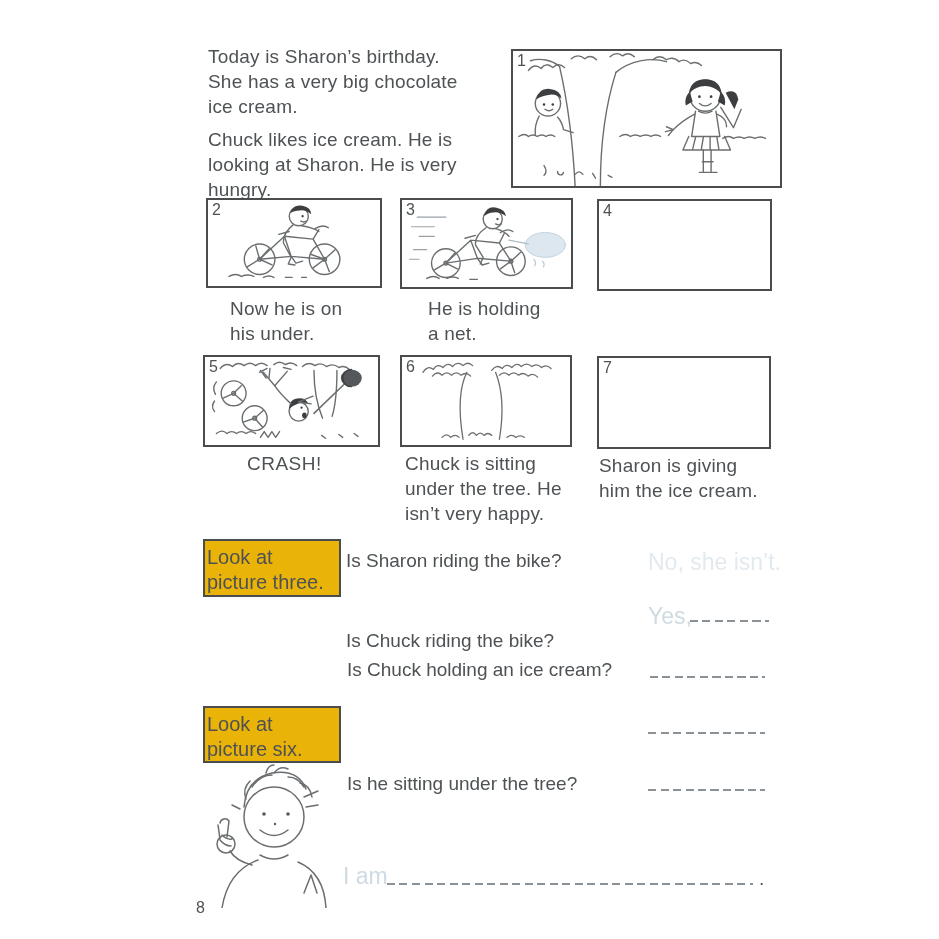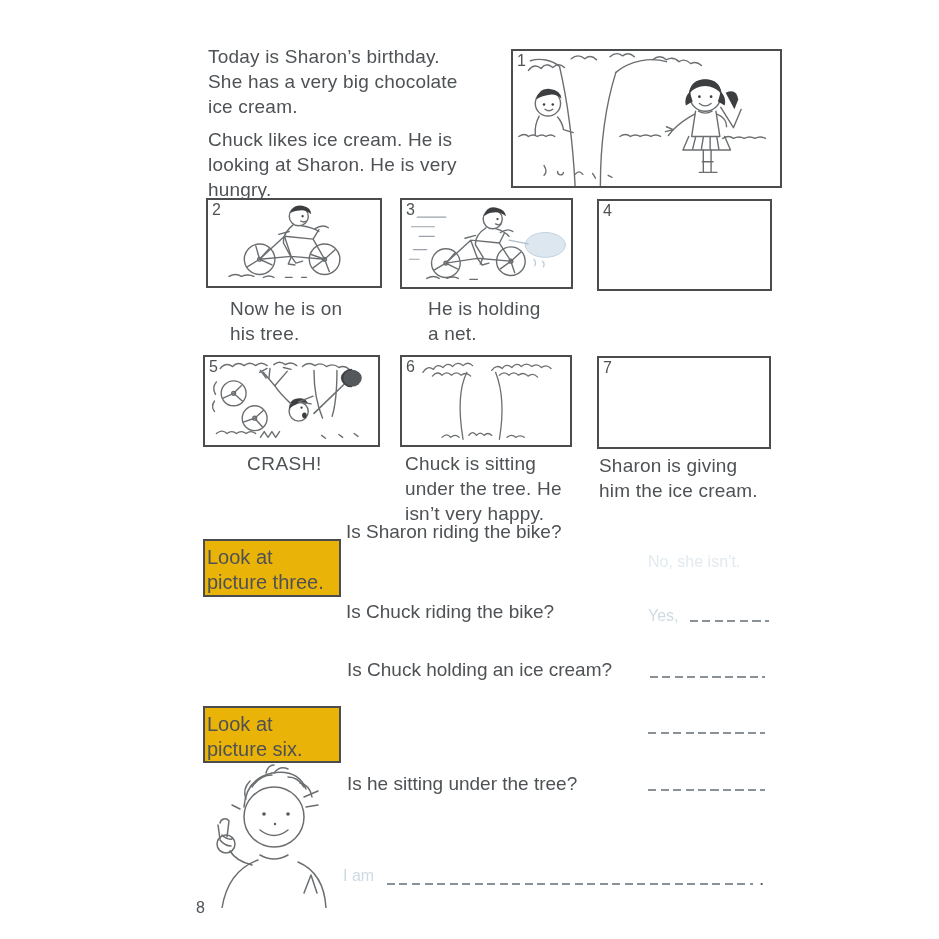--- a/index.html
+++ b/index.html
@@ -7,21 +7,21 @@
   body{font-family:"Liberation Sans",sans-serif}
   .canvas{position:relative;width:939px;height:939px;margin:0 auto;background:var(--paper,#fff);color:var(--ink,#4e5254);overflow:hidden}
   .txt{position:absolute;font-size:19px;line-height:25px;letter-spacing:.2px}
   .ml{white-space:pre-line}
   .story p{margin-bottom:8px}
   .panel{position:absolute;border:2px solid var(--panel-border,#4a4c4e);background:#fff}
   .pnum{position:absolute;top:0;left:4px;font-size:16px;line-height:19px;color:var(--ink,#4e5254);z-index:2}
   .panel svg{position:absolute;left:0;top:0;width:100%;height:100%;color:var(--draw-ink,#6b6e70)}
   .exbox{position:absolute;border:2px solid var(--panel-border,#4a4c4e);padding:4px 0 0 2px;font-size:20px;line-height:25px;background:#eab308}
   .q{position:absolute;font-size:19px;line-height:24px;white-space:nowrap}
-  .hint{position:absolute;font-size:16px;line-height:24px;white-space:nowrap;color:var(--faint-ink,#cfdae1)}
+  .hint{position:absolute;font-size:23px;line-height:24px;white-space:nowrap;color:var(--faint-ink,#cfdae1)}
   .hint.lighter{color:var(--fainter-ink,#e3eaef)}
   .dash{position:absolute;height:2px;background:repeating-linear-gradient(90deg,var(--line-ink,#8a9197) 0 8px,transparent 8px 12.5px)}
   .period{position:absolute;font-size:19px;color:var(--ink,#4e5254)}
   .pageno{position:absolute;font-size:16px;color:var(--ink,#4e5254)}
   .figure{position:absolute}
   .figure svg{width:100%;height:100%;color:var(--draw-ink,#6b6e70)}
   .crash{letter-spacing:.5px}
   svg *{vector-effect:non-scaling-stroke}
 </style>
 </head>
@@ -136,21 +136,21 @@
         <path d="M24,82 q7,-4 13,0 m8,0 q7,-3 12,0 m12,1 h8"></path>
       </g>
     </svg>
   </div>
 
   <div class="panel" style="left:597px;top:199px;width:175px;height:92px">
     <span class="pnum">4</span>
   </div>
 
   <div class="txt ml" style="left:230px;top:296px">Now he is on
-his tree.</div>
+his under.</div>
   <div class="txt ml" style="left:428px;top:296px">He is holding
 a net.</div>
 
   <div class="panel" style="left:203px;top:355px;width:177px;height:92px">
     <span class="pnum">5</span>
     <svg viewBox="0 0 177 92">
       <g fill="none" stroke="currentColor" stroke-width="1.4" stroke-linecap="round" stroke-linejoin="round">
         <path d="M14,12 q6,-7 13,-2 q5,-6 12,-1 q6,-5 12,0 q6,-5 12,0"></path>
         <path d="M70,8 q6,-5 12,0 q6,-4 12,1"></path>
         <path d="M100,10 q6,-6 13,-1 q6,-4 12,1 q7,-4 13,1 q6,-3 11,2"></path>
@@ -206,24 +206,24 @@
   <div class="txt ml crash" style="left:247px;top:451px">CRASH!</div>
   <div class="txt ml" style="left:599px;top:453px">Sharon is giving
 him the ice cream.</div>
   <div class="txt ml" style="left:405px;top:451px">Chuck is sitting
 under the tree. He
 isn’t very happy.</div>
 
   <div class="exbox ml" style="left:203px;top:539px;width:138px;height:58px">Look at
 picture three.</div>
 
-  <div class="q" style="left:346px;top:520px">Is Sharon riding the bike?</div>
+  <div class="q" style="left:346px;top:549px">Is Sharon riding the bike?</div>
   <div class="hint lighter" style="left:648px;top:550px">No, she isn’t.</div>
 
-  <div class="q" style="left:346px;top:600px">Is Chuck riding the bike?</div>
+  <div class="q" style="left:346px;top:629px">Is Chuck riding the bike?</div>
   <div class="hint" style="left:648px;top:604px">Yes,</div>
   <div class="dash" style="left:690px;top:620px;width:79px"></div>
 
   <div class="q" style="left:347px;top:658px">Is Chuck holding an ice cream?</div>
   <div class="dash" style="left:650px;top:676px;width:115px"></div>
 
   <div class="exbox ml" style="left:203px;top:706px;width:138px;height:57px">Look at
 picture six.</div>
 
   <div class="dash" style="left:648px;top:732px;width:117px"></div>

